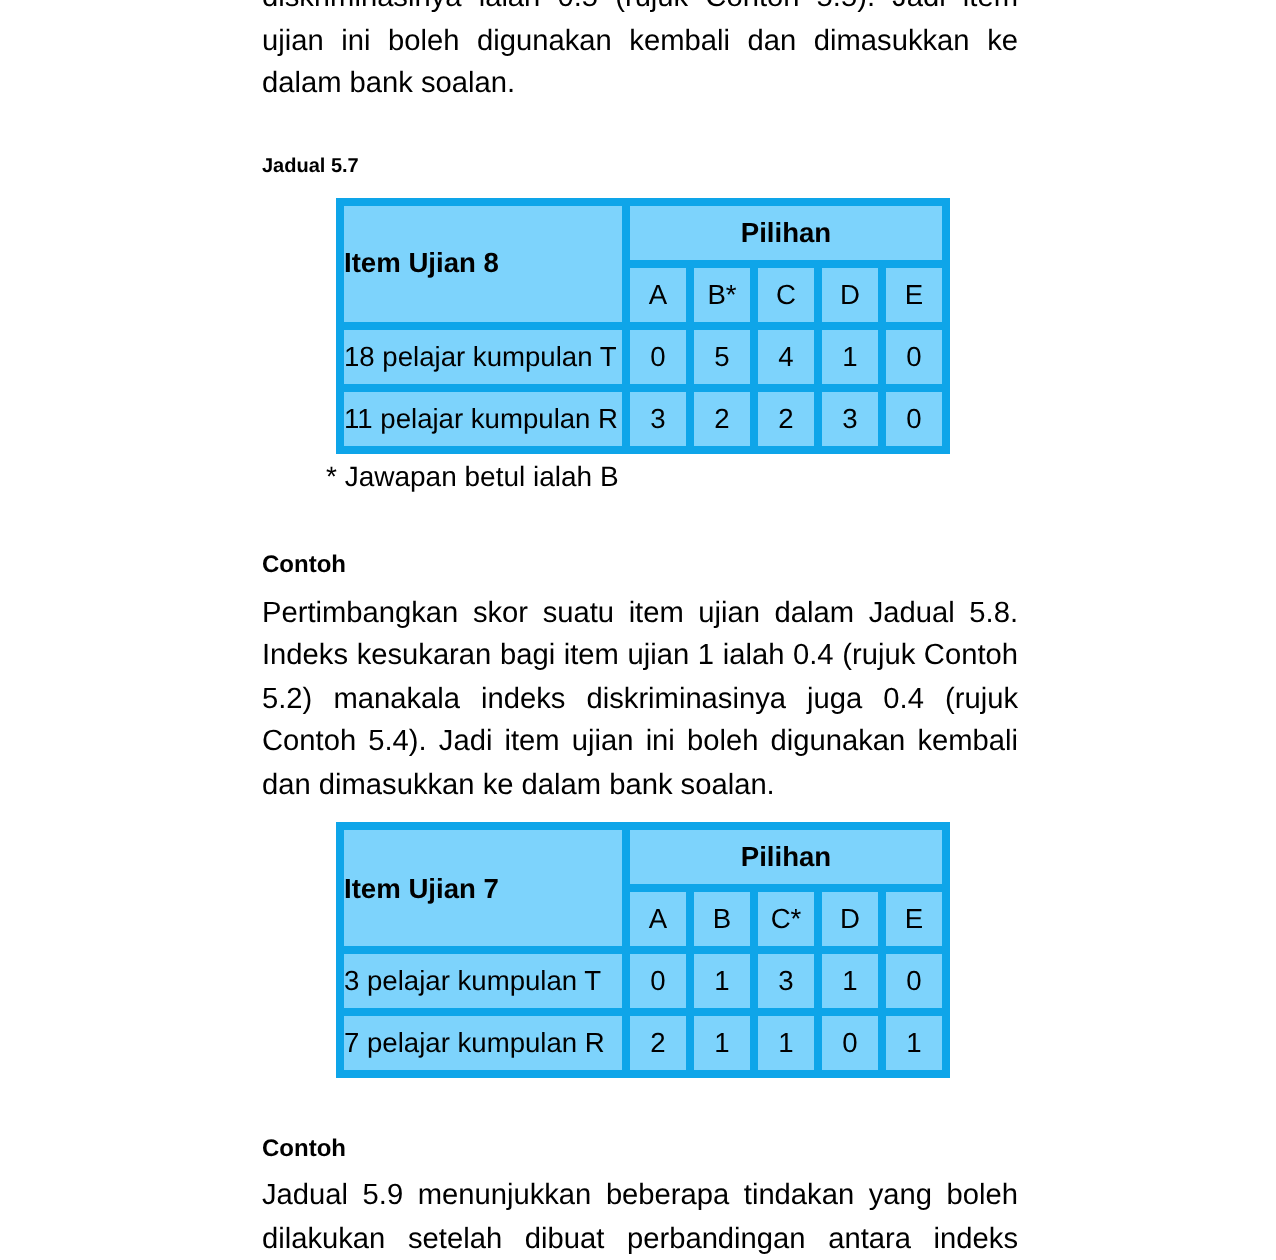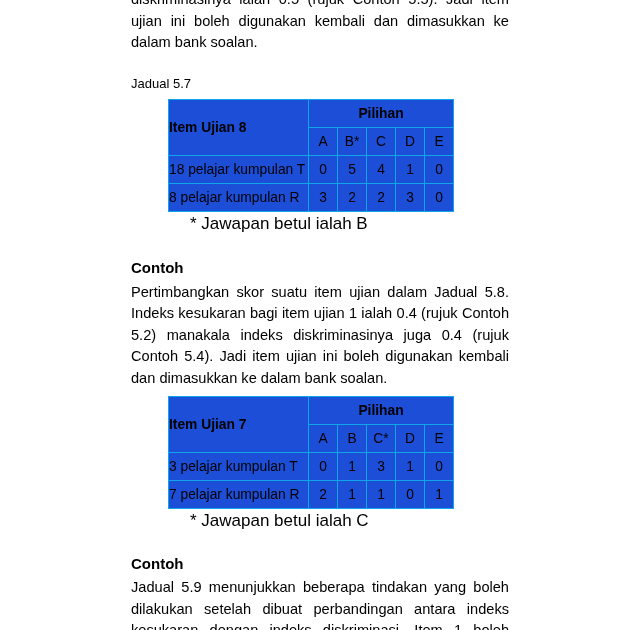--- a/index.html
+++ b/index.html
@@ -29,52 +29,53 @@
   .para {
     font-size: 14.6px;
     line-height: 21.5px;
     text-align: justify;
     margin: 0;
   }
   .para.clipped-top {
     margin-top: -11px;
   }
   .caption {
-    font-size: 13px;
+    font-size: 10px;
     line-height: 17px;
     margin: 21px 0 0 0;
+    font-weight: bold;
   }
   .caption2 {
     margin-top: 22px;
   }
   .heading {
-    font-size: 15px;
+    font-size: 12px;
     font-weight: bold;
     line-height: 17px;
     margin: 28px 0 0 0;
   }
   .heading2 {
     margin-top: 27px;
   }
   .para.after-heading {
     margin-top: 6px;
   }
   .para.after-heading2 {
     margin-top: 5px;
   }
   table.score-table {
     border-collapse: collapse;
     margin: 7px 0 0 37px;
   }
   table.score-table td {
-    border: 1px solid #0ea5e9;
+    border: 4px solid #0ea5e9;
     font-size: 13.8px;
     padding: 0;
     height: 27px;
-    background: #1d4ed8;
+    background: #7dd3fc;
   }
   td.item-cell {
     width: 139px;
     font-weight: bold;
     padding-left: 8px;
     vertical-align: middle;
   }
   td.choices-cell {
     text-align: center;
     font-weight: bold;
@@ -88,23 +89,23 @@
   td.row-label-cell {
     padding-left: 8px;
     vertical-align: middle;
   }
   td.value-cell {
     width: 28px;
     text-align: center;
     vertical-align: middle;
   }
   .footnote {
-    font-size: 17px;
+    font-size: 14px;
     line-height: 15px;
-    margin: 4px 0 0 59px;
+    margin: 4px 0 0 32px;
   }
 </style>
 </head>
 <body>
 
 <div class="page">
   <div class="content">
 
     <p class="para clipped-top">diskriminasinya ialah 0.5 (rujuk Contoh 5.5). Jadi item ujian ini boleh digunakan kembali dan dimasukkan ke dalam bank soalan.</p>
 
@@ -125,21 +126,21 @@
         </tr>
         <tr>
           <td class="row-label-cell">18 pelajar kumpulan T</td>
           <td class="value-cell">0</td>
           <td class="value-cell">5</td>
           <td class="value-cell">4</td>
           <td class="value-cell">1</td>
           <td class="value-cell">0</td>
         </tr>
         <tr>
-          <td class="row-label-cell">8 pelajar kumpulan R</td>
+          <td class="row-label-cell">11 pelajar kumpulan R</td>
           <td class="value-cell">3</td>
           <td class="value-cell">2</td>
           <td class="value-cell">2</td>
           <td class="value-cell">3</td>
           <td class="value-cell">0</td>
         </tr>
       </tbody>
     </table>
 
     <p class="footnote">* Jawapan betul ialah B</p>
@@ -174,20 +175,19 @@
           <td class="row-label-cell">7 pelajar kumpulan R</td>
           <td class="value-cell">2</td>
           <td class="value-cell">1</td>
           <td class="value-cell">1</td>
           <td class="value-cell">0</td>
           <td class="value-cell">1</td>
         </tr>
       </tbody>
     </table>
 
-    <p class="footnote">* Jawapan betul ialah C</p>
 
     <p class="heading heading2">Contoh</p>
 
     <p class="para after-heading2">Jadual 5.9 menunjukkan beberapa tindakan yang boleh dilakukan setelah dibuat perbandingan antara indeks kesukaran dengan indeks diskriminasi. Item 1 boleh diguna kembali dan disimpan di dalam bank soalan. Item 2 boleh dikatakan agak mudah dan tidak dapat membezakan antara pelajar</p>
 
   </div>
 </div>
 
 </body></html>

